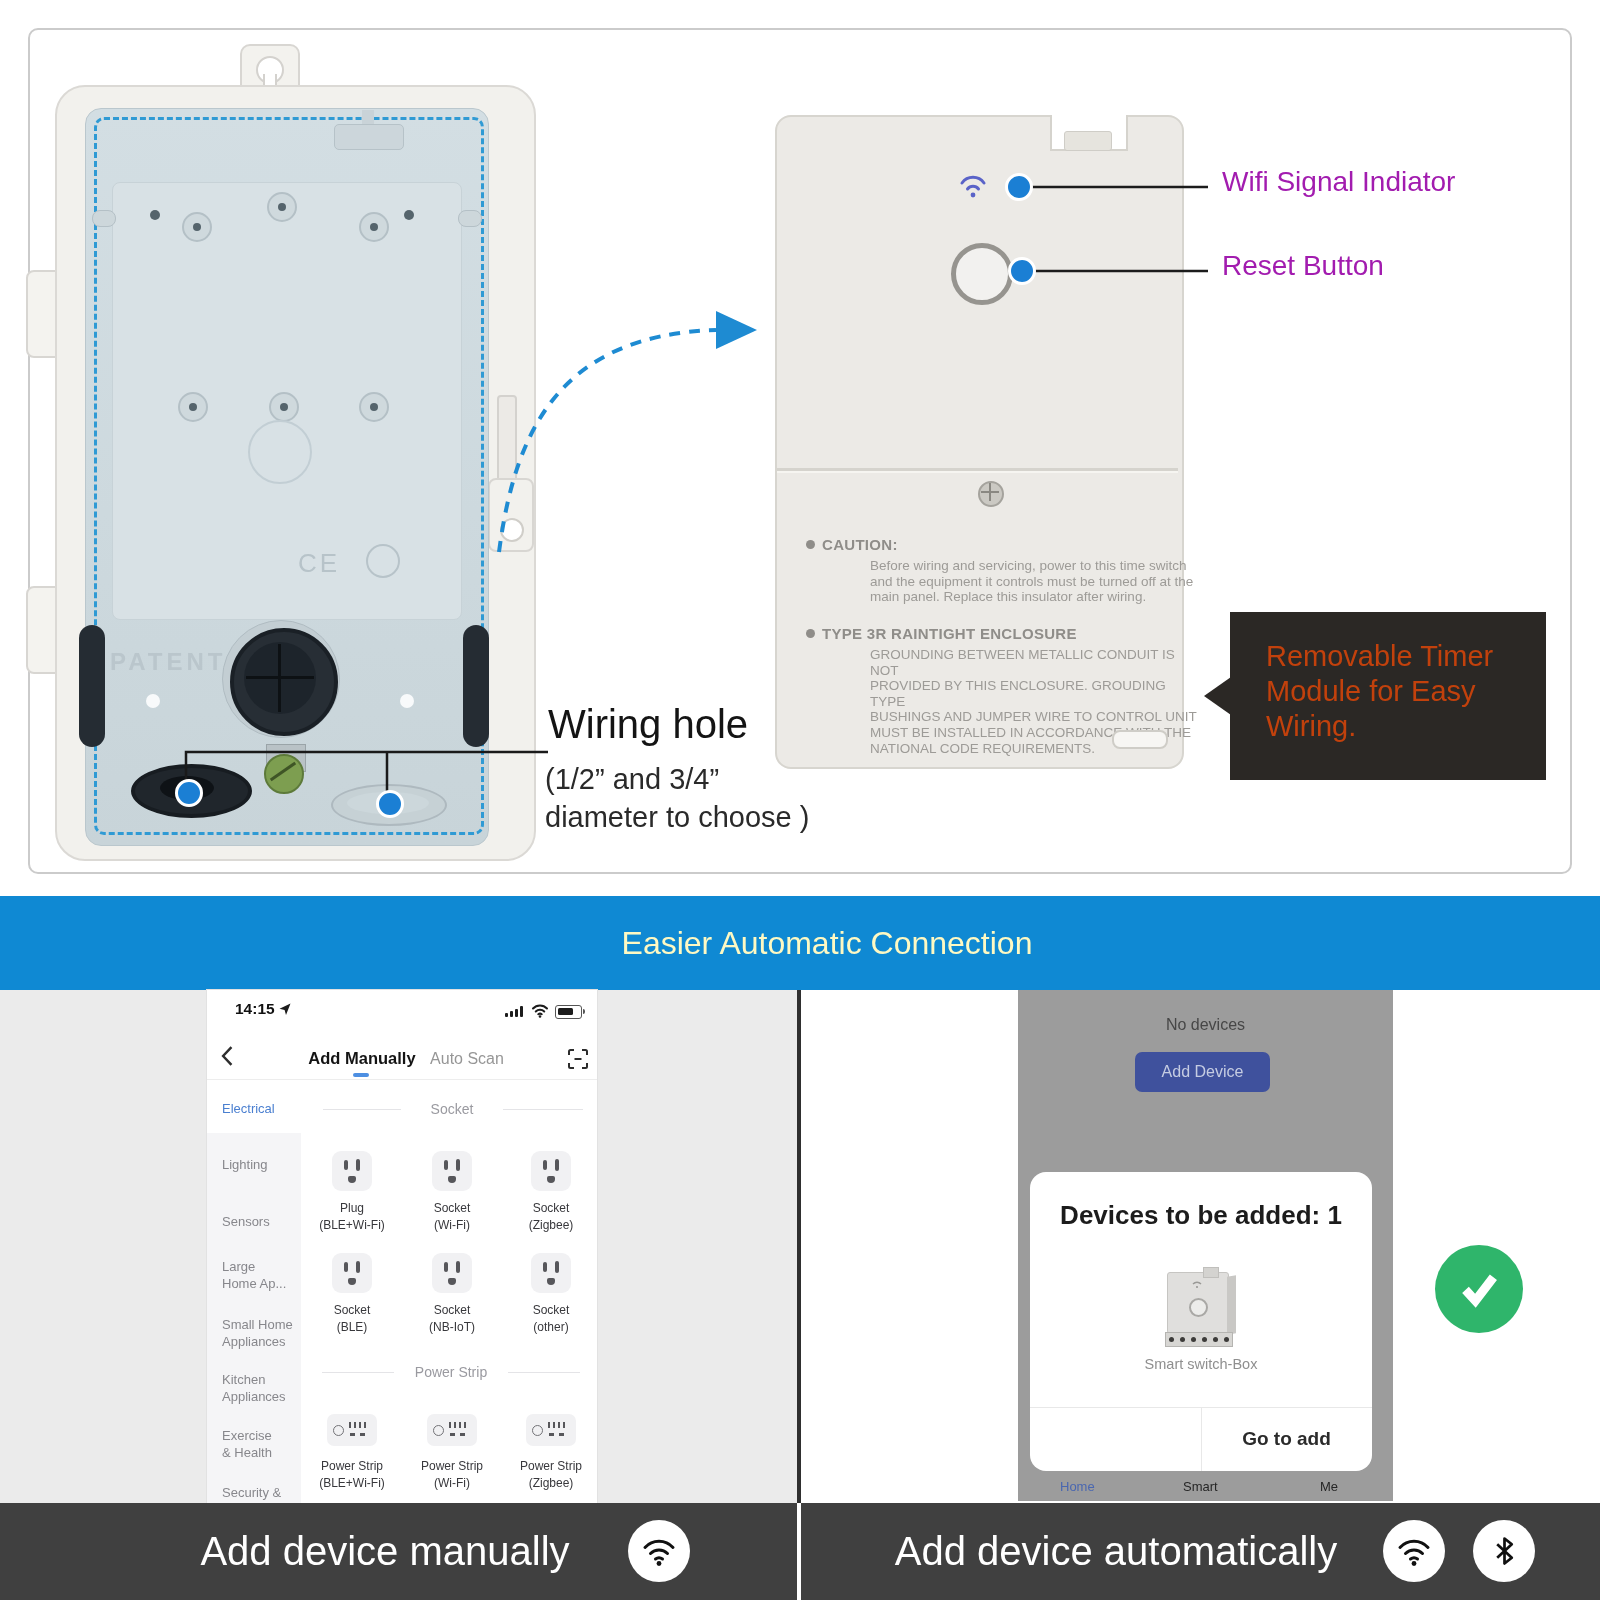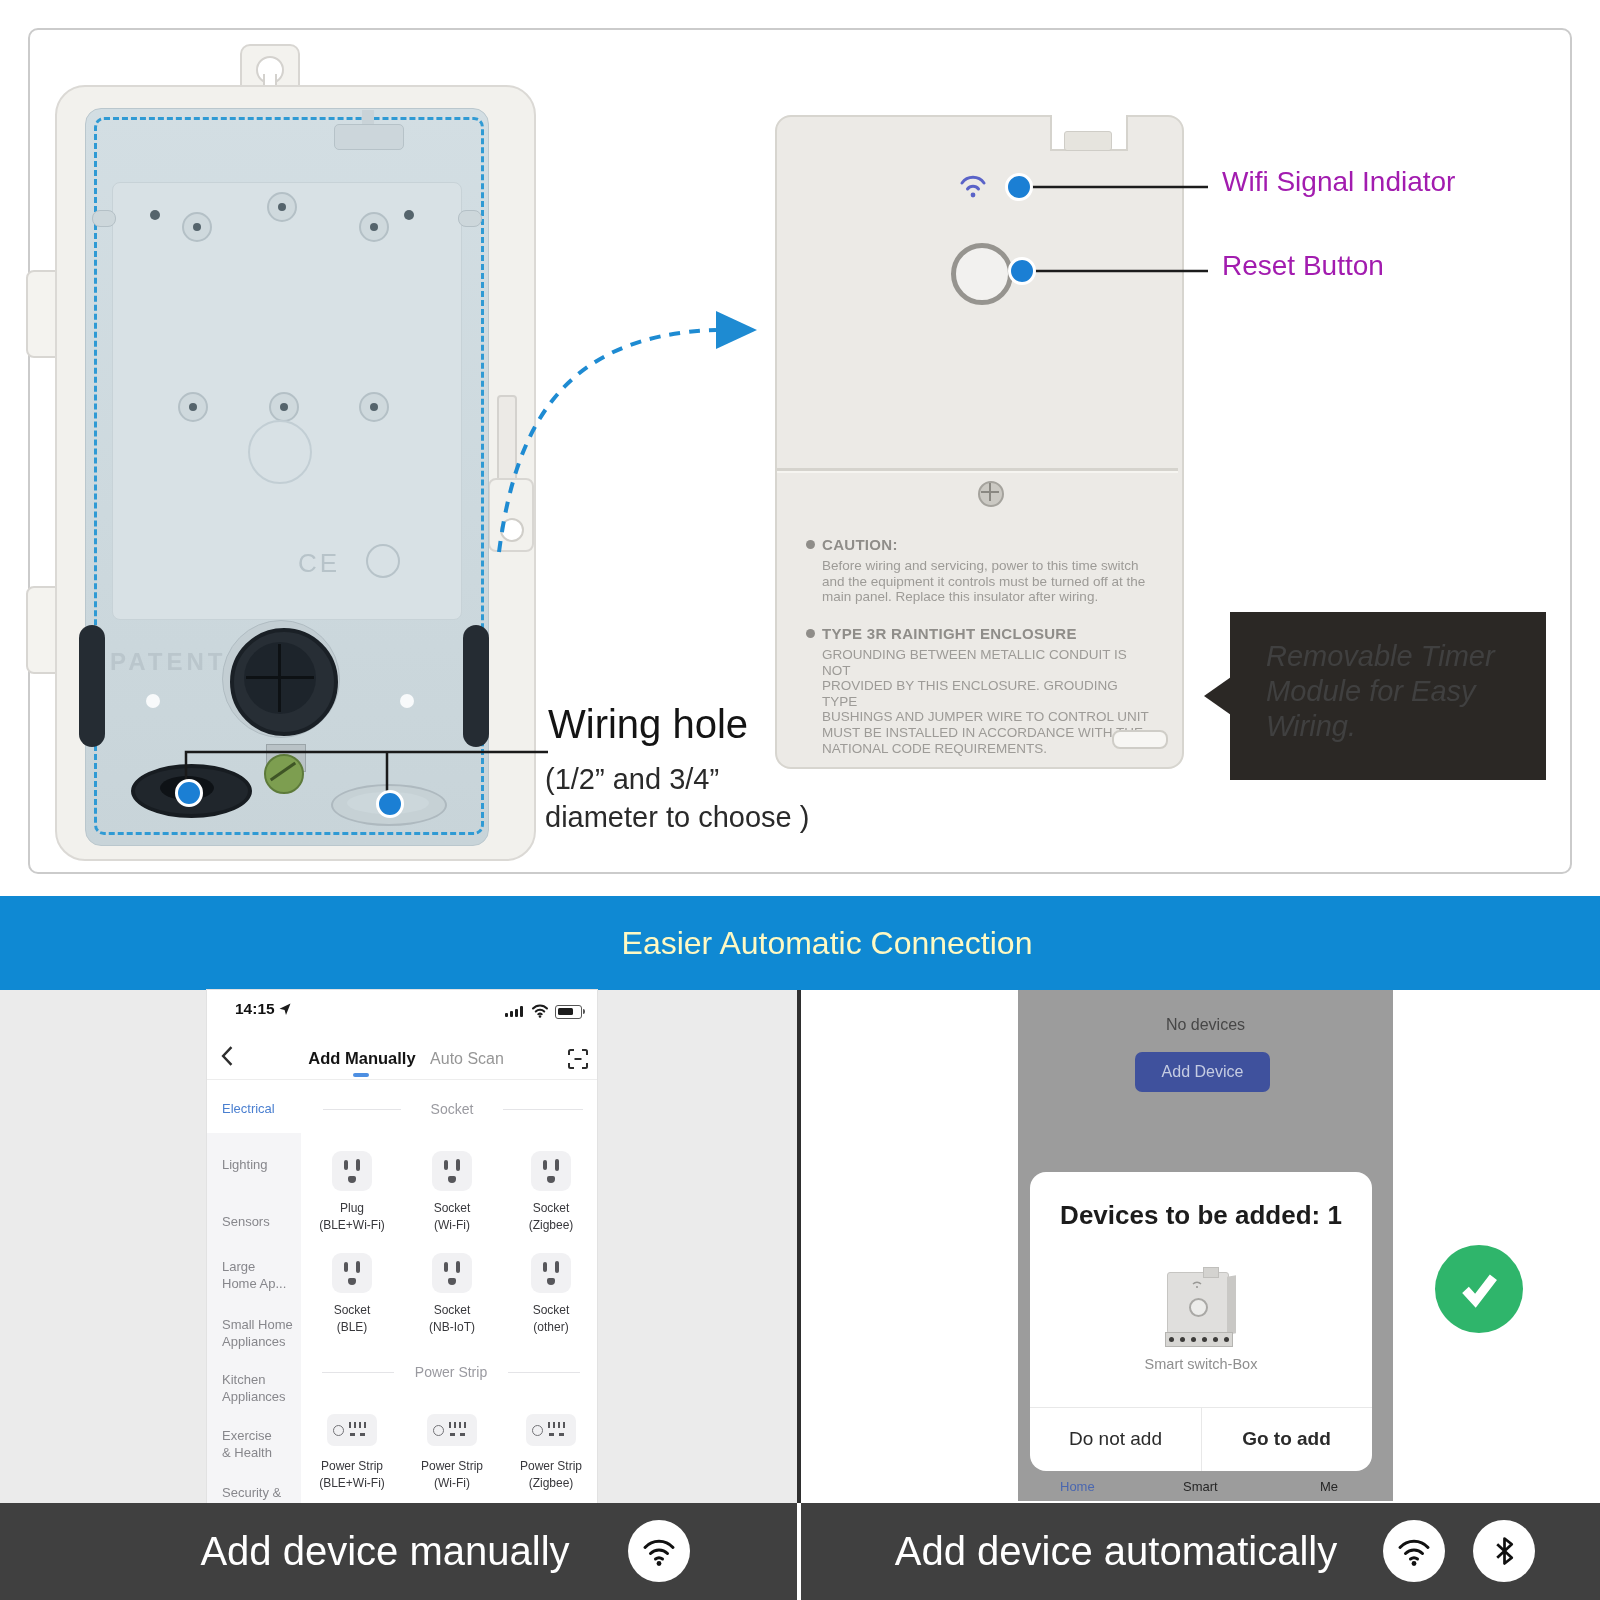--- a/index.html
+++ b/index.html
@@ -54,25 +54,25 @@
   .module{left:775px;top:115px;width:405px;height:650px;background:#eceae6;border:2px solid #d7d5cf;border-radius:16px;}
   .m-notch{left:1050px;top:115px;width:74px;height:34px;background:#fff;border-left:2px solid #d5d3cd;border-right:2px solid #d5d3cd;border-bottom:2px solid #d5d3cd;}
   .m-notch-in{left:1064px;top:131px;width:46px;height:18px;background:#e6e4de;border:1px solid #cfcdc7;border-radius:3px;}
   .m-seam{left:777px;top:468px;width:401px;height:3px;background:#d5d3cd;box-shadow:0 2px 0 #f6f5f1;}
   .m-reset{left:951px;top:243px;width:52px;height:52px;background:#f2f1ef;border:5px solid #96948f;border-radius:50%;}
   .m-screw{left:978px;top:481px;width:22px;height:22px;background:#cbc9c3;border:2px solid #a5a39d;border-radius:50%;}
   .m-screw-h{left:981px;top:491px;width:18px;height:2px;background:#8a8882;}
   .m-screw-v{left:989px;top:483px;width:2px;height:18px;background:#8a8882;}
   .m-bullet{width:9px;height:9px;background:#8f8d89;border-radius:50%;}
   .m-title{font-size:15px;font-weight:bold;color:#8f8d89;letter-spacing:.3px;}
-  .m-body{font-size:13.5px;line-height:15.6px;color:#9d9b97;width:330px;}
+  .m-body{font-size:13.5px;line-height:15.6px;color:#9d9b97;width:330px;margin-left:48px;}
   .m-slot{left:1112px;top:730px;width:52px;height:15px;background:#f7f6f3;border:2px solid #cfcdc7;border-radius:8px;}
   .callout{left:1230px;top:612px;width:316px;height:168px;background:#2b2825;}
   .callout-tri{left:1204px;top:677px;width:0;height:0;border-top:19px solid transparent;border-bottom:19px solid transparent;border-right:27px solid #2b2825;}
-  .callout-text{left:1266px;top:639px;font-size:29px;line-height:35px;color:#404040;font-style:italic;}
+  .callout-text{left:1266px;top:639px;font-size:29px;line-height:35px;color:#c2410c;}
   .big-label{font-size:28px;color:#a21caf;}
   .wiring-title{left:548px;top:702px;font-size:40px;color:#141414;}
   .wiring-sub{left:545px;top:760px;font-size:29px;line-height:38px;color:#2a2a2a;}
 
   
   .banner{left:0;top:896px;width:1600px;height:94px;background:#0f89d3;}
   .banner-t{width:100%;text-align:center;line-height:94px;font-size:32px;color:#fef9c3;margin-left:27px;}
   .bottom-left-bg{left:0;top:990px;width:797px;height:513px;background:#ebebeb;}
   .vdivider{left:797px;top:990px;width:4px;height:513px;background:#2f2f2f;}
   .footer-bar{top:1503px;height:97px;background:#404040;}
@@ -409,21 +409,20 @@
             <b></b>
             <b></b>
             <b></b>
             <b></b>
             <b></b>
           </div>
       </div>
       <div class="a dev-cap">Smart switch-Box</div>
       <div class="a modal-hr"></div>
       <div class="a modal-vr"></div>
-      <div class="a mbtn left">Do not add</div>
       <div class="a mbtn right">Go to add</div>
     </div>
     <div class="a rtab home" style="left:42px;">Home</div>
     <div class="a rtab" style="left:165px;">Smart</div>
     <div class="a rtab" style="left:302px;">Me</div>
   </div>
 
   <div class="a check-badge">
     <svg width="54" height="54" viewBox="0 0 60 60">
         <path d="M15 31 L26 43 L46 17" fill="none" stroke="#ffffff" stroke-width="10"></path>

